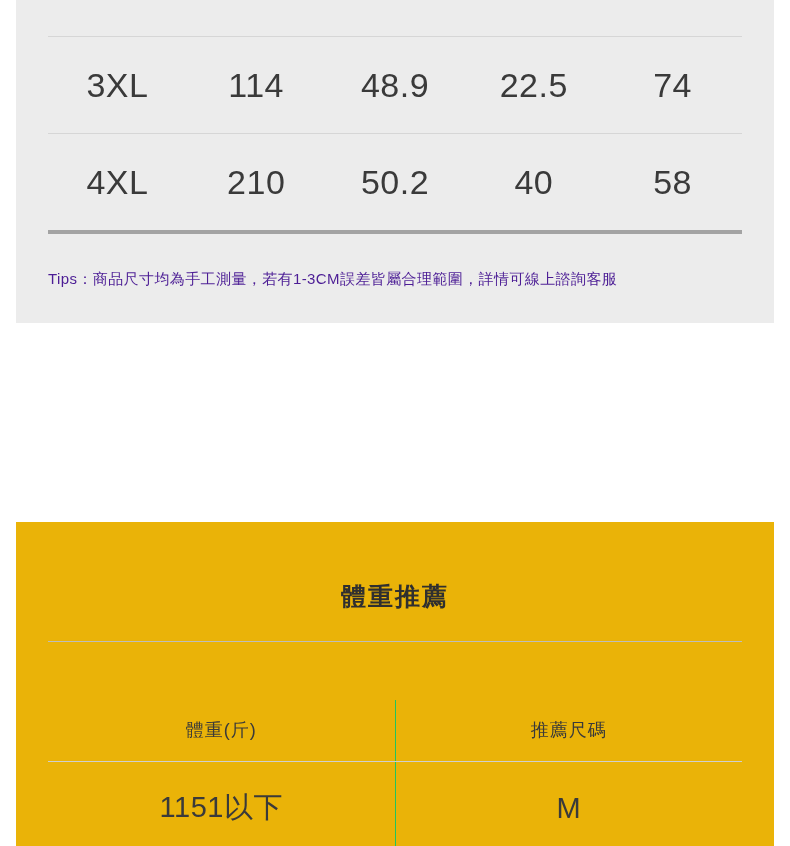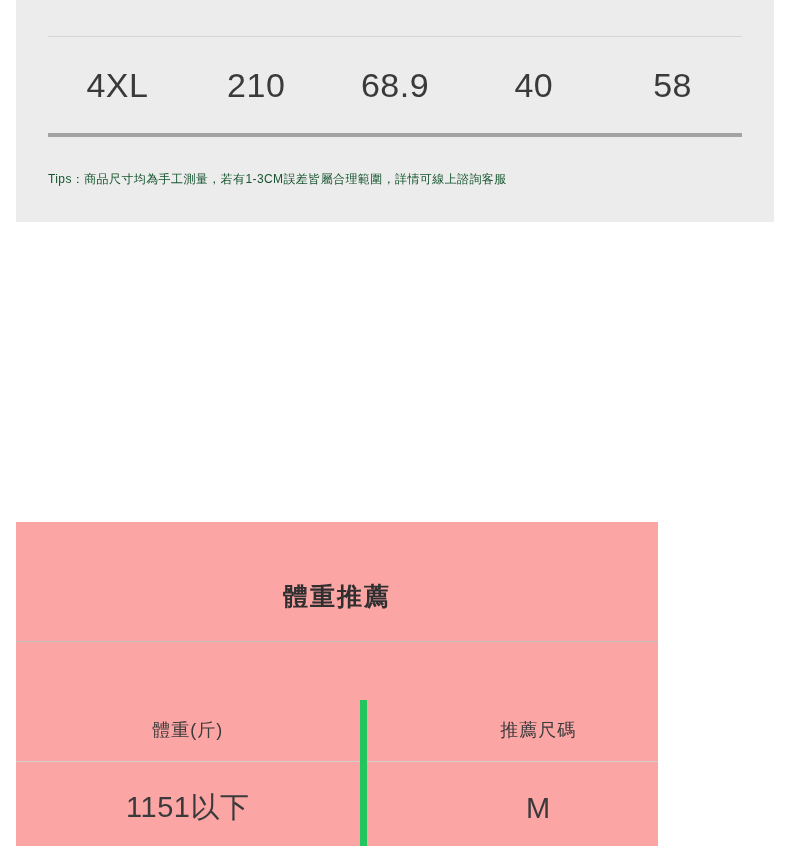--- a/index.html
+++ b/index.html
@@ -42,43 +42,43 @@
     border-bottom: 1px solid #d6d6d6;
     letter-spacing: 0.5px;
   }
   table.size-table tr:last-child td {
     border-bottom: 4px solid #a3a3a3;
   }
 
   .tips {
     width: 694px;
     margin: 34px auto 0 auto;
-    font-size: 12px;
-    color: #14532d;
+    font-size: 15px;
+    color: #4c1d95;
     letter-spacing: 0.4px;
     line-height: 1.4;
   }
 
   
   .white-gap {
     position: absolute;
     left: 0;
     top: 404px;
     width: 790px;
     height: 118px;
     background: #ffffff;
   }
 
   
   .weight-panel {
     position: absolute;
     left: 16px;
     top: 522px;
-    width: 642px;
-    background: #fca5a5;
+    width: 758px;
+    background: #eab308;
     box-sizing: border-box;
     padding-top: 58px;
     height: 324px;
     overflow: hidden;
   }
 
   .weight-title {
     text-align: center;
     font-size: 25px;
     font-weight: 700;
@@ -97,21 +97,21 @@
   table.weight-table {
     width: 694px;
     margin: 58px auto 0 auto;
     border-collapse: collapse;
     table-layout: fixed;
   }
   table.weight-table th,
   table.weight-table td {
     text-align: center;
     border-bottom: 1px solid #cfcfcf;
-    border-right: 7px solid #22c55e;
+    border-right: 1px solid #22c55e;
   }
   table.weight-table th:last-child,
   table.weight-table td:last-child {
     border-right: none;
   }
   table.weight-table th {
     font-size: 18px;
     font-weight: 400;
     color: #3a3a3a;
     padding: 18px 0 19px 0;
@@ -133,23 +133,30 @@
   <table class="size-table">
     <tbody>
       <tr>
         <td>2XL</td>
         <td>110</td>
         <td>47.6</td>
         <td>22</td>
         <td>72</td>
       </tr>
       <tr>
+        <td>3XL</td>
+        <td>114</td>
+        <td>48.9</td>
+        <td>22.5</td>
+        <td>74</td>
+      </tr>
+      <tr>
         <td>4XL</td>
         <td>210</td>
-        <td>68.9</td>
+        <td>50.2</td>
         <td>40</td>
         <td>58</td>
       </tr>
     </tbody>
   </table>
 
   <div class="tips">Tips：商品尺寸均為手工測量，若有1-3CM誤差皆屬合理範圍，詳情可線上諮詢客服</div>
 </div>
 
 <div class="white-gap"></div>

